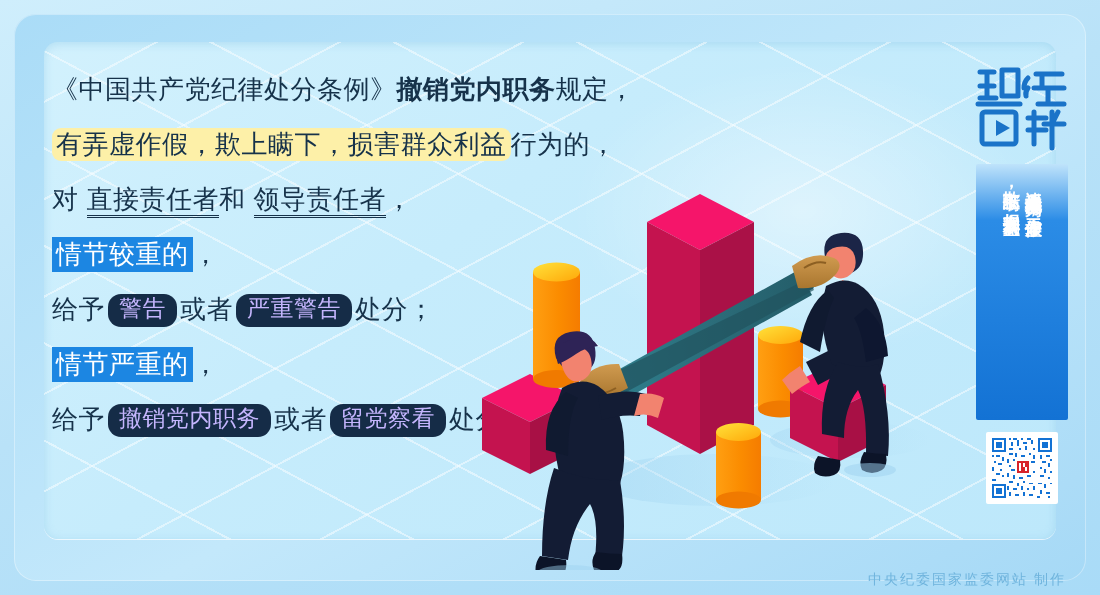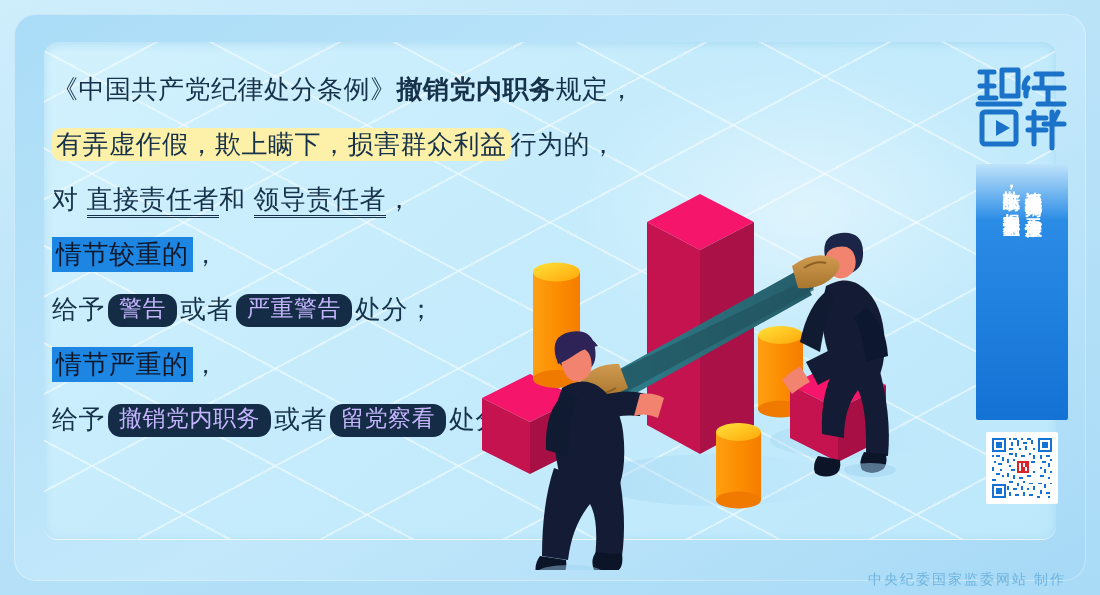--- a/index.html
+++ b/index.html
@@ -48,21 +48,21 @@
   }
   .line{
     font-size:26px;line-height:55px;white-space:nowrap;
     letter-spacing:.5px;
   }
   .b{font-weight:bold;}
   .hl-yellow{
     background:#fdf0a8;padding:2px 4px;border-radius:9px;
   }
   .hl-blue{
-    background:#1c86e2;color:#0f172a;padding:3px 4px;
+    background:#1c86e2;color:#ffffff;padding:3px 4px;
   }
   .uline{
     border-bottom:3px double #16324a;padding-bottom:1px;margin-left:8px;
   }
   .pill{
     display:inline-block;background:#152c47;color:#c4b5fd;
     border-radius:13px;padding:1px 11px 3px 11px;
     font-size:23px;line-height:1.25;margin:0 3px;
     vertical-align:2px;font-weight:normal;
   }

